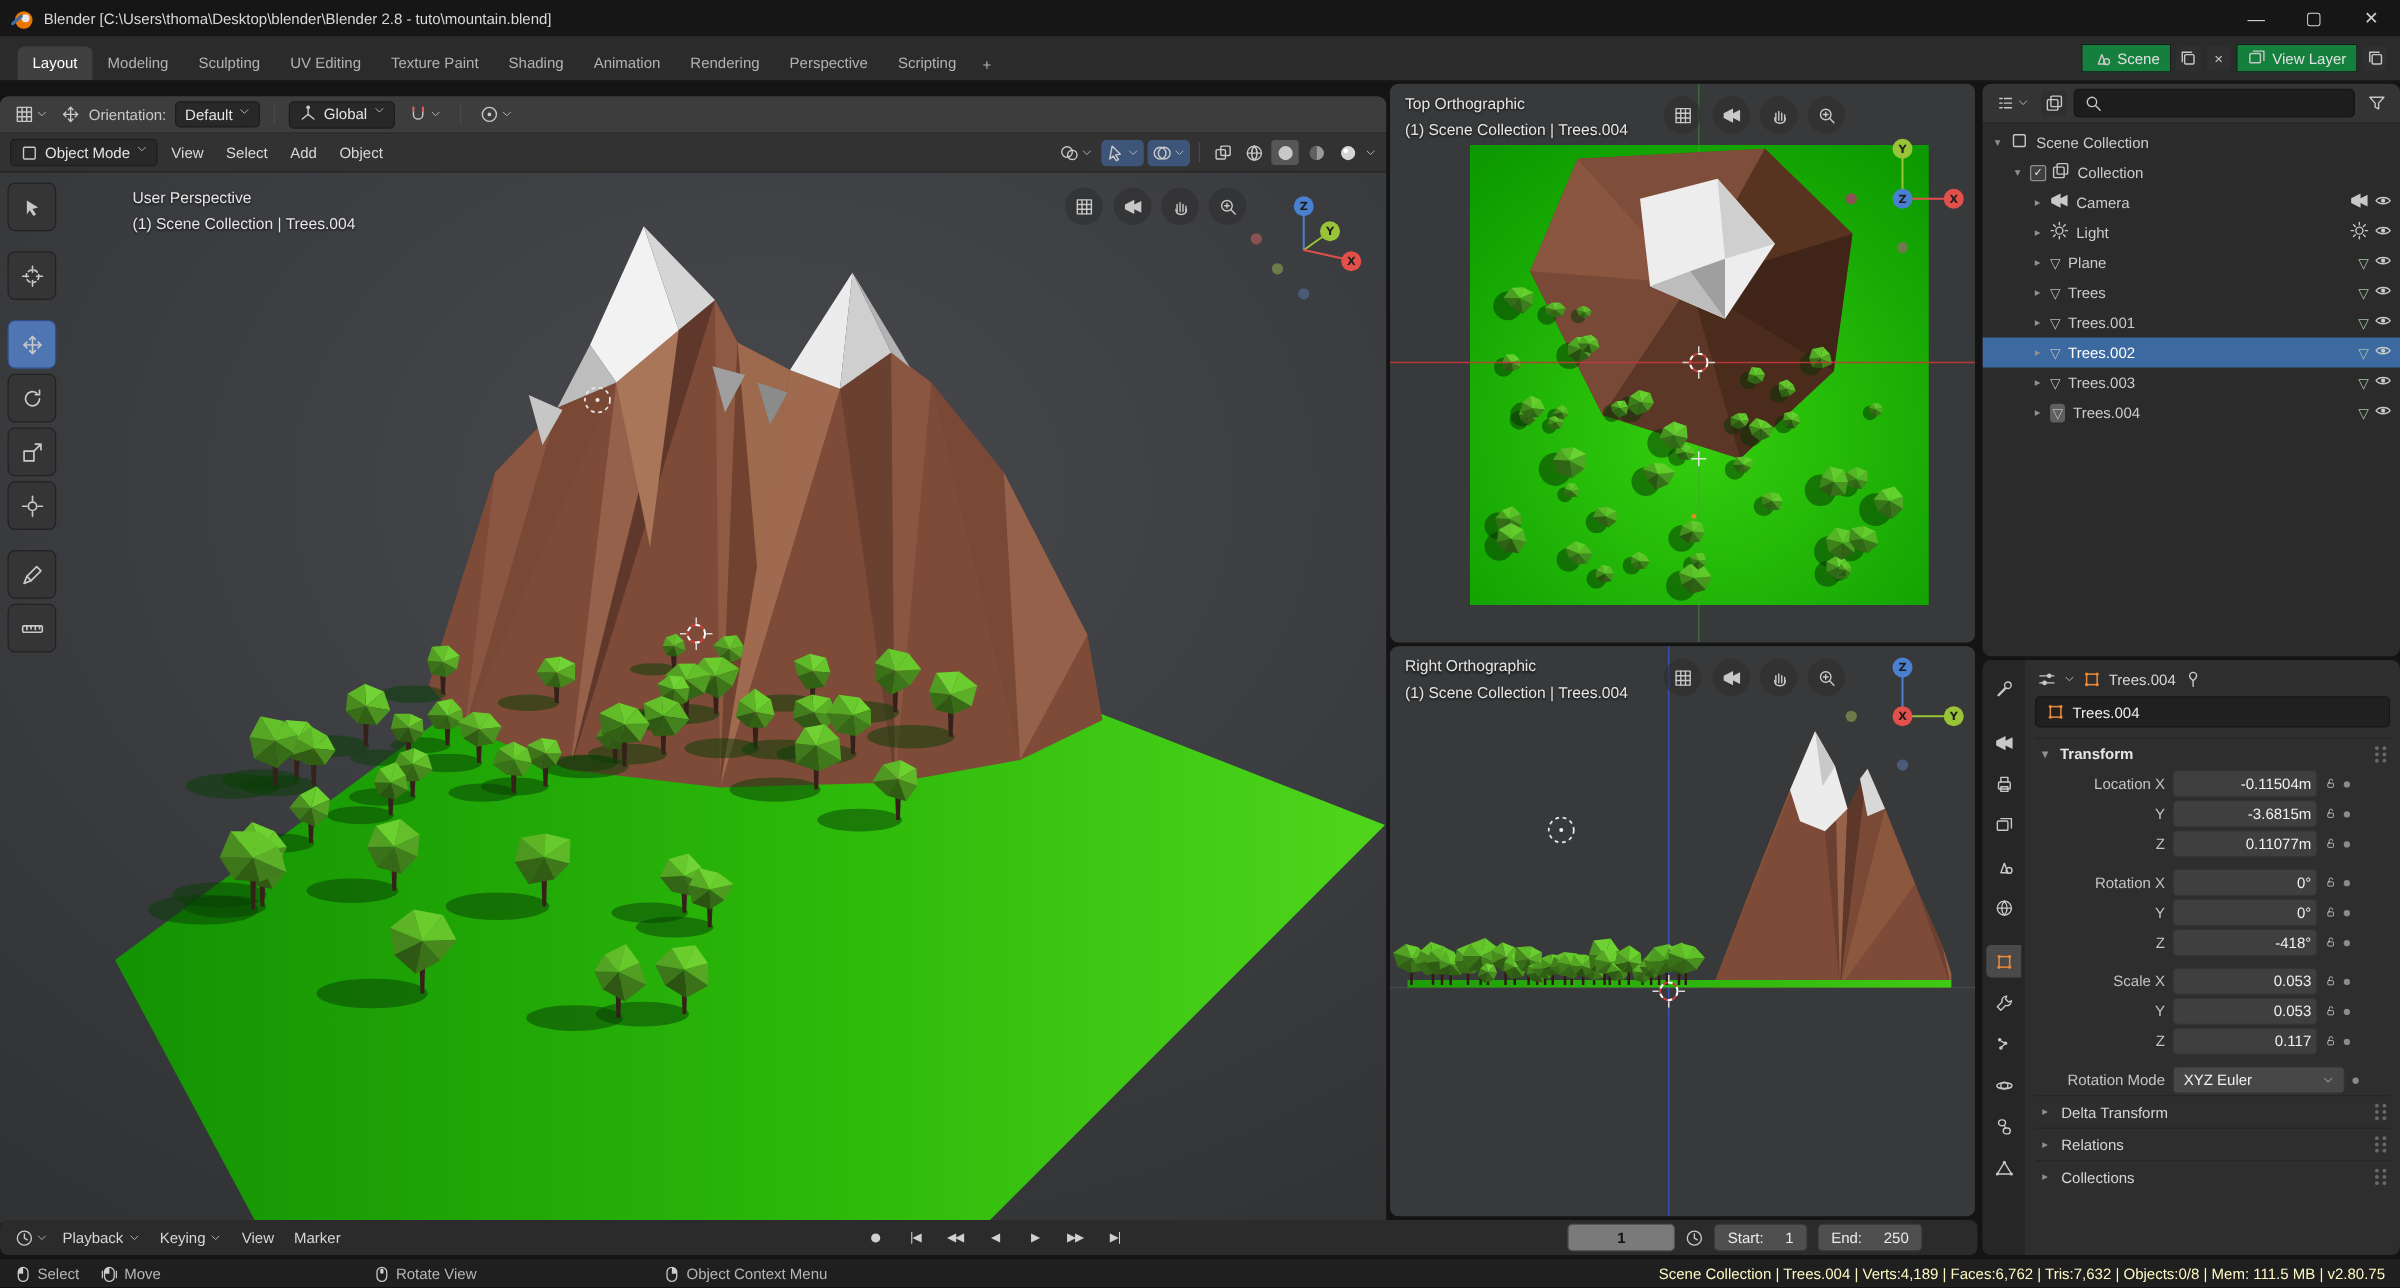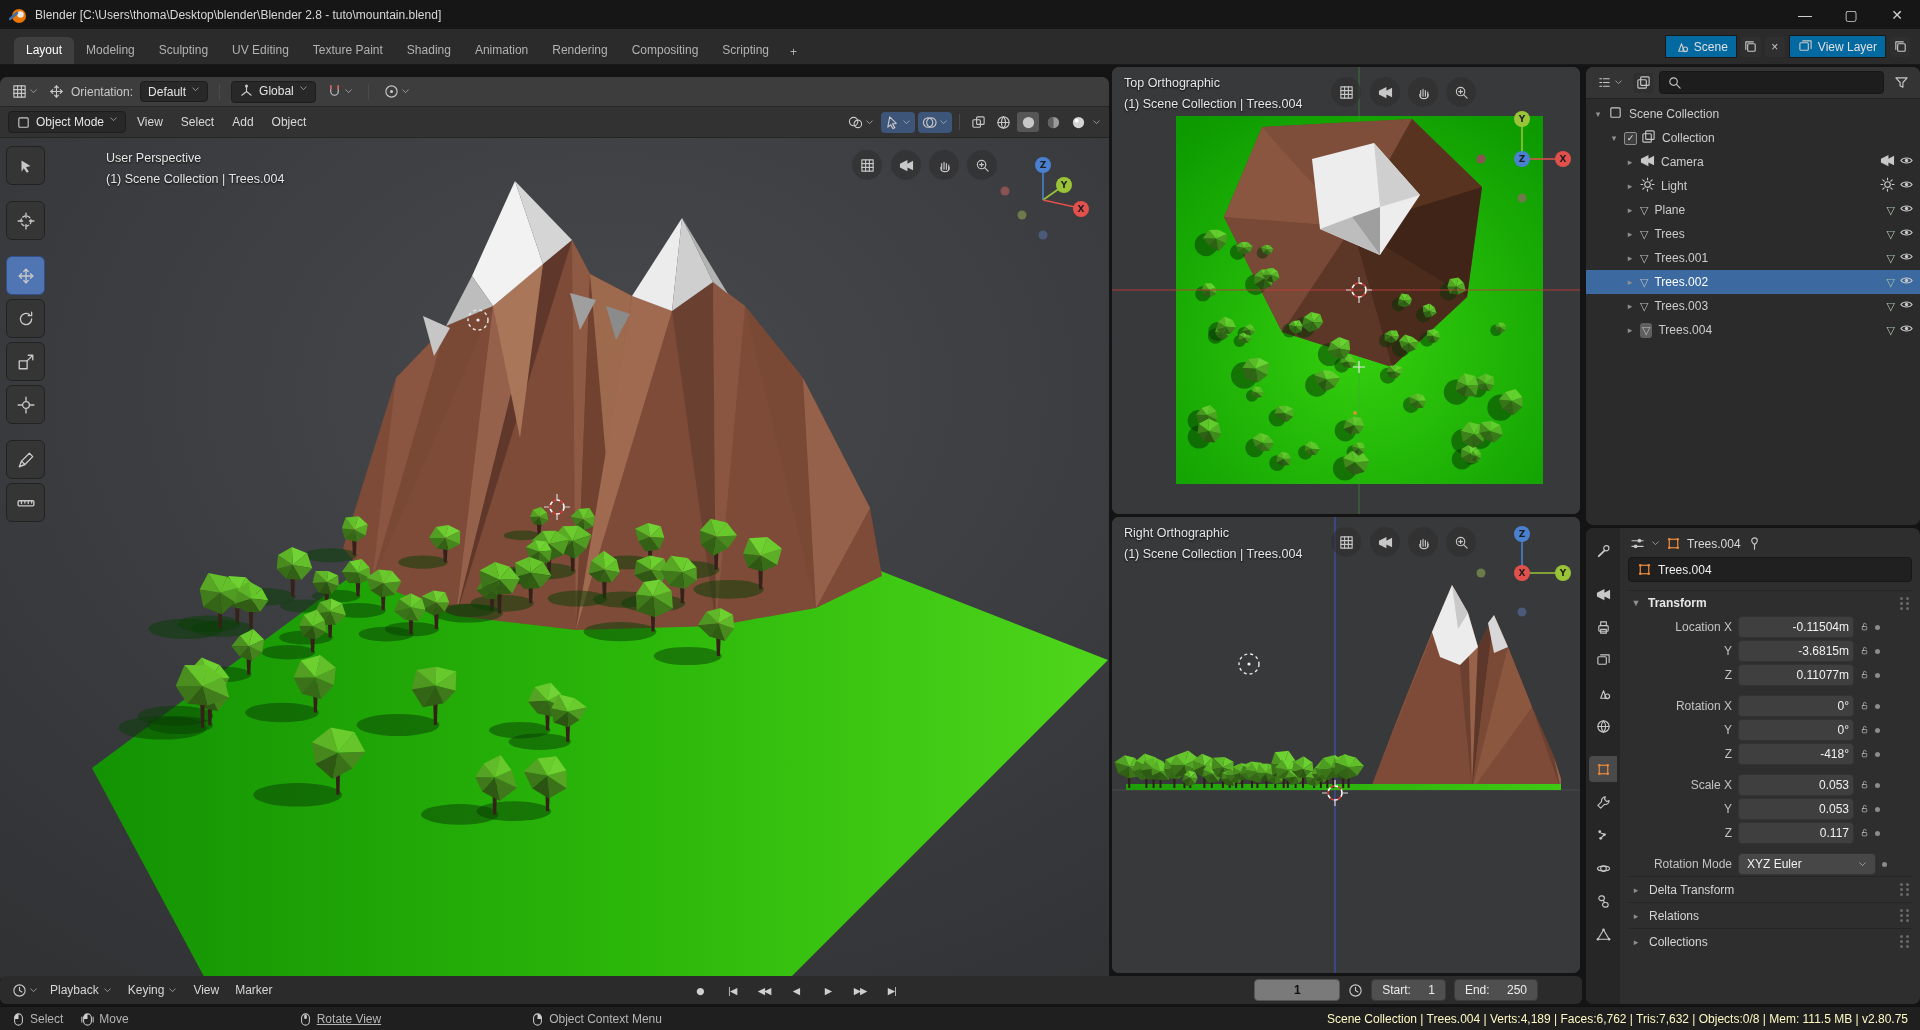--- a/index.html
+++ b/index.html
@@ -23,21 +23,21 @@
   
   .topbar{position:absolute;left:0;top:29px;width:100%;height:35px;background:#2b2b2b;
           display:flex;align-items:flex-end;border-bottom:1px solid #191919}
   .menus{display:flex;align-items:center;height:100%;margin-left:8px}
   .menu-item{padding:4px 9px;color:#d6d6d6;border-radius:3px}
   .tabs{display:flex;align-items:flex-end;margin-left:14px;height:100%}
   .tab{padding:6px 12px 7px;color:#b2b2b2;border-radius:6px 6px 0 0;white-space:nowrap}
   .tab.active{background:#3f3f3f;color:#ffffff}
   .tab-add{padding:5px 9px;color:#b2b2b2}
   .topbar-right{margin-left:auto;display:flex;align-items:center;gap:4px;margin-right:10px;height:100%}
-  .sel-widget{display:flex;align-items:center;gap:5px;background:#0369a1;border:1px solid #191919;
+  .sel-widget{display:flex;align-items:center;gap:5px;background:#15803d;border:1px solid #191919;
               border-radius:0;padding:3px 8px;color:#e0e0e0}
   .mini-btn{display:flex;align-items:center;justify-content:center;width:20px;height:20px;
             background:#2f2f2f;border-radius:3px}
   
   .area{position:absolute;border-radius:7px;overflow:hidden;background:#2d2d2d}
   .area-main{left:0;top:77px;width:1109px;height:906px}
   .area-top{left:1112px;top:67px;width:468px;height:447px;background:#37393b}
   .area-rightv{left:1112px;top:517px;width:468px;height:456px;background:#37393b}
   .area-outliner{left:1586px;top:67px;width:334px;height:458px;background:#2b2b2b}
   .area-props{left:1586px;top:528px;width:334px;height:476px;background:#2e2e2e}
@@ -151,21 +151,21 @@
   <div class="topbar">
     <div class="tabs" id="topbar-tabs">
         <div class="tab active">Layout</div>
         <div class="tab">Modeling</div>
         <div class="tab">Sculpting</div>
         <div class="tab">UV Editing</div>
         <div class="tab">Texture Paint</div>
         <div class="tab">Shading</div>
         <div class="tab">Animation</div>
         <div class="tab">Rendering</div>
-        <div class="tab">Compositing</div>
+        <div class="tab">Perspective</div>
         <div class="tab">Scripting</div>
       </div>
     <div class="tab-add">+</div>
     <div class="topbar-right">
       <div class="sel-widget">
         <svg class="ic" viewBox="0 0 16 16">
             <path d="M5 13L8 5l3 8z" class="st"></path>
             <circle cx="12" cy="11" r="2.5" class="st"></circle>
           </svg>
         <span>Scene</span>
@@ -2003,21 +2003,21 @@
           <span>Select</span>
         </div>
         <div class="hint" style="margin-left: 18px;">
           <svg class="mi" viewBox="0 0 15 16">
             <rect x="3" y="1.5" width="9" height="13" rx="4.5" class="st"></rect>
             <path d="M7.5 1.5A4.5 4.5 0 0 0 3 6v1.5h4.5z" fill="#cfcfcf"></path>
             <path d="M1 5v6M14 5v6" class="st"></path>
           </svg>
           <span>Move</span>
         </div>
-        <div class="hint" style="margin-left: 170px; text-decoration: underline;">
+        <div class="hint" style="margin-left: 170px;">
           <svg class="mi" viewBox="0 0 15 16">
             <rect x="3" y="1.5" width="9" height="13" rx="4.5" class="st"></rect>
             <rect x="6" y="2.5" width="3" height="5" rx="1.5" fill="#cfcfcf"></rect>
           </svg>
           <span>Rotate View</span>
         </div>
         <div class="hint" style="margin-left: 150px;">
           <svg class="mi" viewBox="0 0 15 16">
             <rect x="3" y="1.5" width="9" height="13" rx="4.5" class="st"></rect>
             <path d="M7.5 1.5A4.5 4.5 0 0 1 12 6v1.5H7.5z" fill="#cfcfcf"></path>

